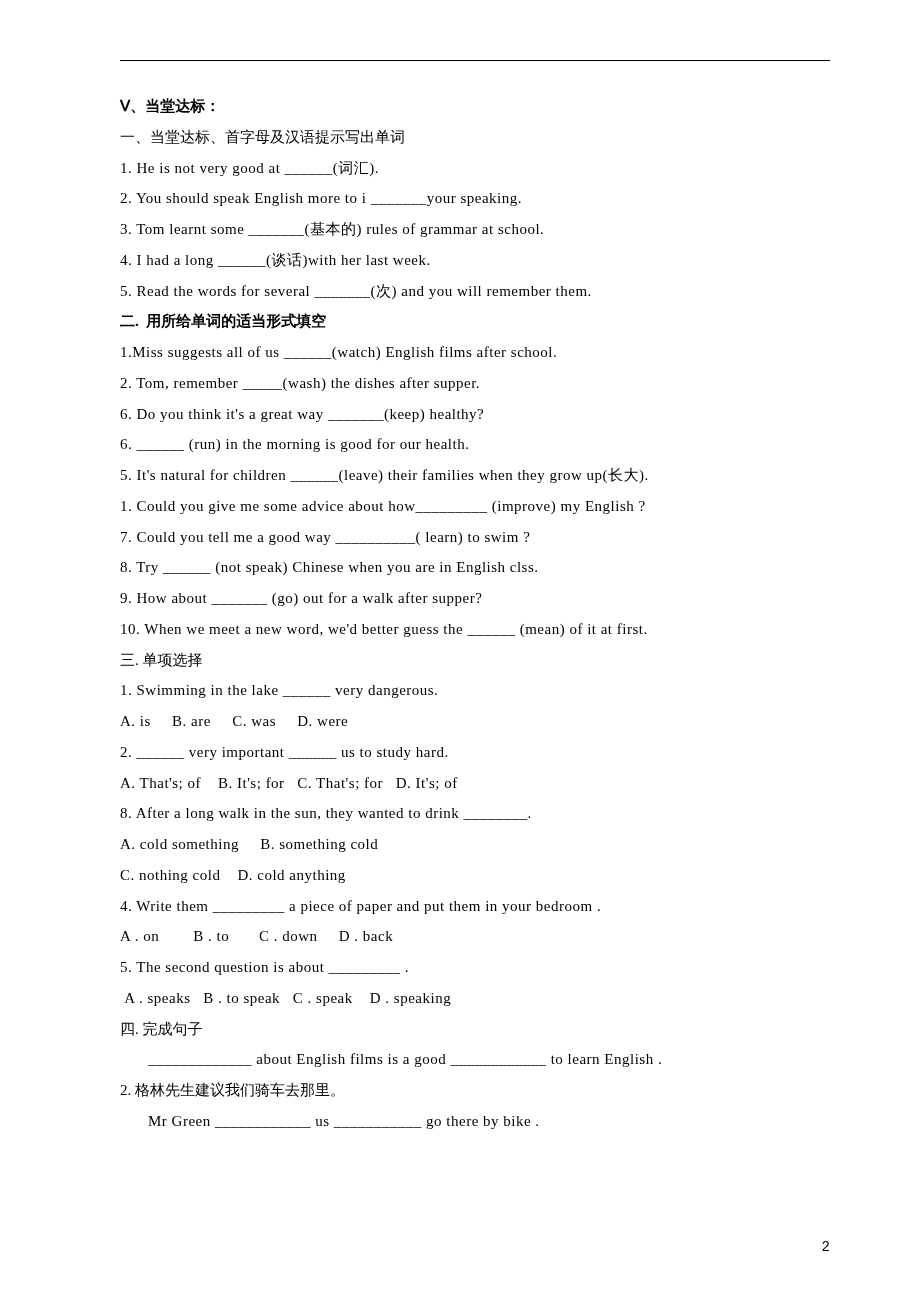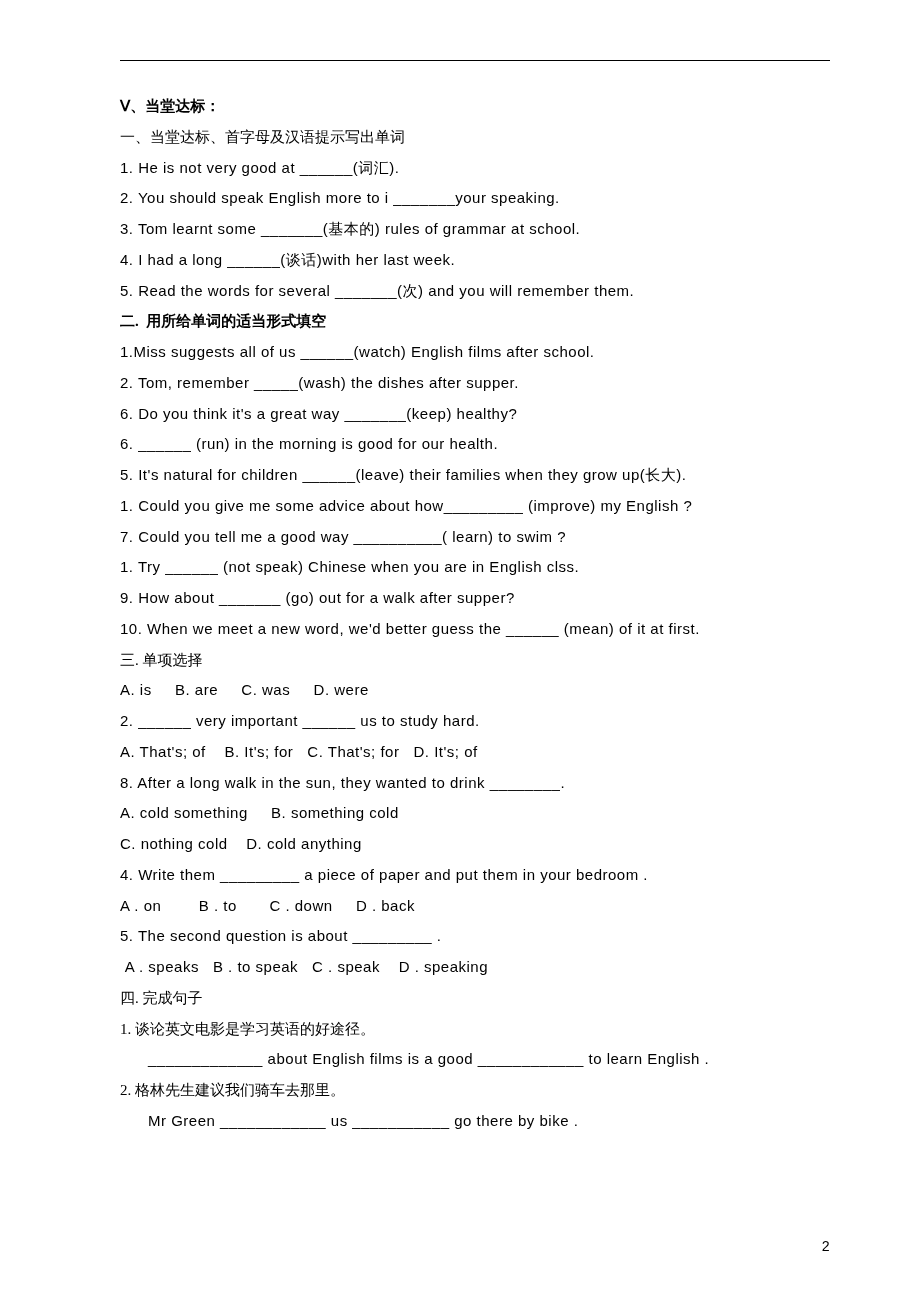--- a/index.html
+++ b/index.html
@@ -21,21 +21,21 @@
   }
   .rule {
     border: none;
     border-top: 1.5px solid #000;
     margin: 0 0 30px 0;
   }
   .bold {
     font-weight: bold;
   }
   .mono {
-    font-family: Liberation Sans, sans-serif;
+    font-family: Liberation Serif, serif;
     letter-spacing: 0.5px;
   }
   .line {
     white-space: pre-wrap;
   }
   .indent {
     padding-left: 28px;
   }
   .page-num {
     position: absolute;
@@ -61,36 +61,36 @@
   <div class="line mono">5. Read the words for several _______(次) and you will remember them.</div>
 
   <div class="line bold">二.  用所给单词的适当形式填空</div>
   <div class="line mono">1.Miss suggests all of us ______(watch) English films after school.</div>
   <div class="line mono">2. Tom, remember _____(wash) the dishes after supper.</div>
   <div class="line mono">6. Do you think it's a great way _______(keep) healthy?</div>
   <div class="line mono">6. ______ (run) in the morning is good for our health.</div>
   <div class="line mono">5. It's natural for children ______(leave) their families when they grow up(长大).</div>
   <div class="line mono">1. Could you give me some advice about how_________ (improve) my English ?</div>
   <div class="line mono">7. Could you tell me a good way __________( learn) to swim ?</div>
-  <div class="line mono">1. Try ______ (not speak) Chinese when you are in English clss.</div>
+  <div class="line mono">8. Try ______ (not speak) Chinese when you are in English clss.</div>
   <div class="line mono">9. How about _______ (go) out for a walk after supper?</div>
   <div class="line mono">10. When we meet a new word, we'd better guess the ______ (mean) of it at first.</div>
 
   <div class="line">三. 单项选择</div>
+  <div class="line mono">1. Swimming in the lake ______ very dangerous.</div>
   <div class="line mono">A. is     B. are     C. was     D. were</div>
   <div class="line mono">2. ______ very important ______ us to study hard.</div>
   <div class="line mono">A. That's; of    B. It's; for   C. That's; for   D. It's; of</div>
   <div class="line mono">8. After a long walk in the sun, they wanted to drink ________.</div>
   <div class="line mono">A. cold something     B. something cold</div>
   <div class="line mono">C. nothing cold    D. cold anything</div>
   <div class="line mono">4. Write them _________ a piece of paper and put them in your bedroom .</div>
   <div class="line mono">A . on        B . to       C . down     D . back</div>
   <div class="line mono">5. The second question is about _________ .</div>
   <div class="line mono"> A . speaks   B . to speak   C . speak    D . speaking</div>
 
   <div class="line">四. 完成句子</div>
-  <div class="line">1. 谈论英文电影是学习英语的好途径。</div>
   <div class="line mono indent">_____________ about English films is a good ____________ to learn English .</div>
   <div class="line">2. 格林先生建议我们骑车去那里。</div>
   <div class="line mono indent">Mr Green ____________ us ___________ go there by bike .</div>
 
   <div class="page-num">2</div>
 </div>
 
 </body></html>

